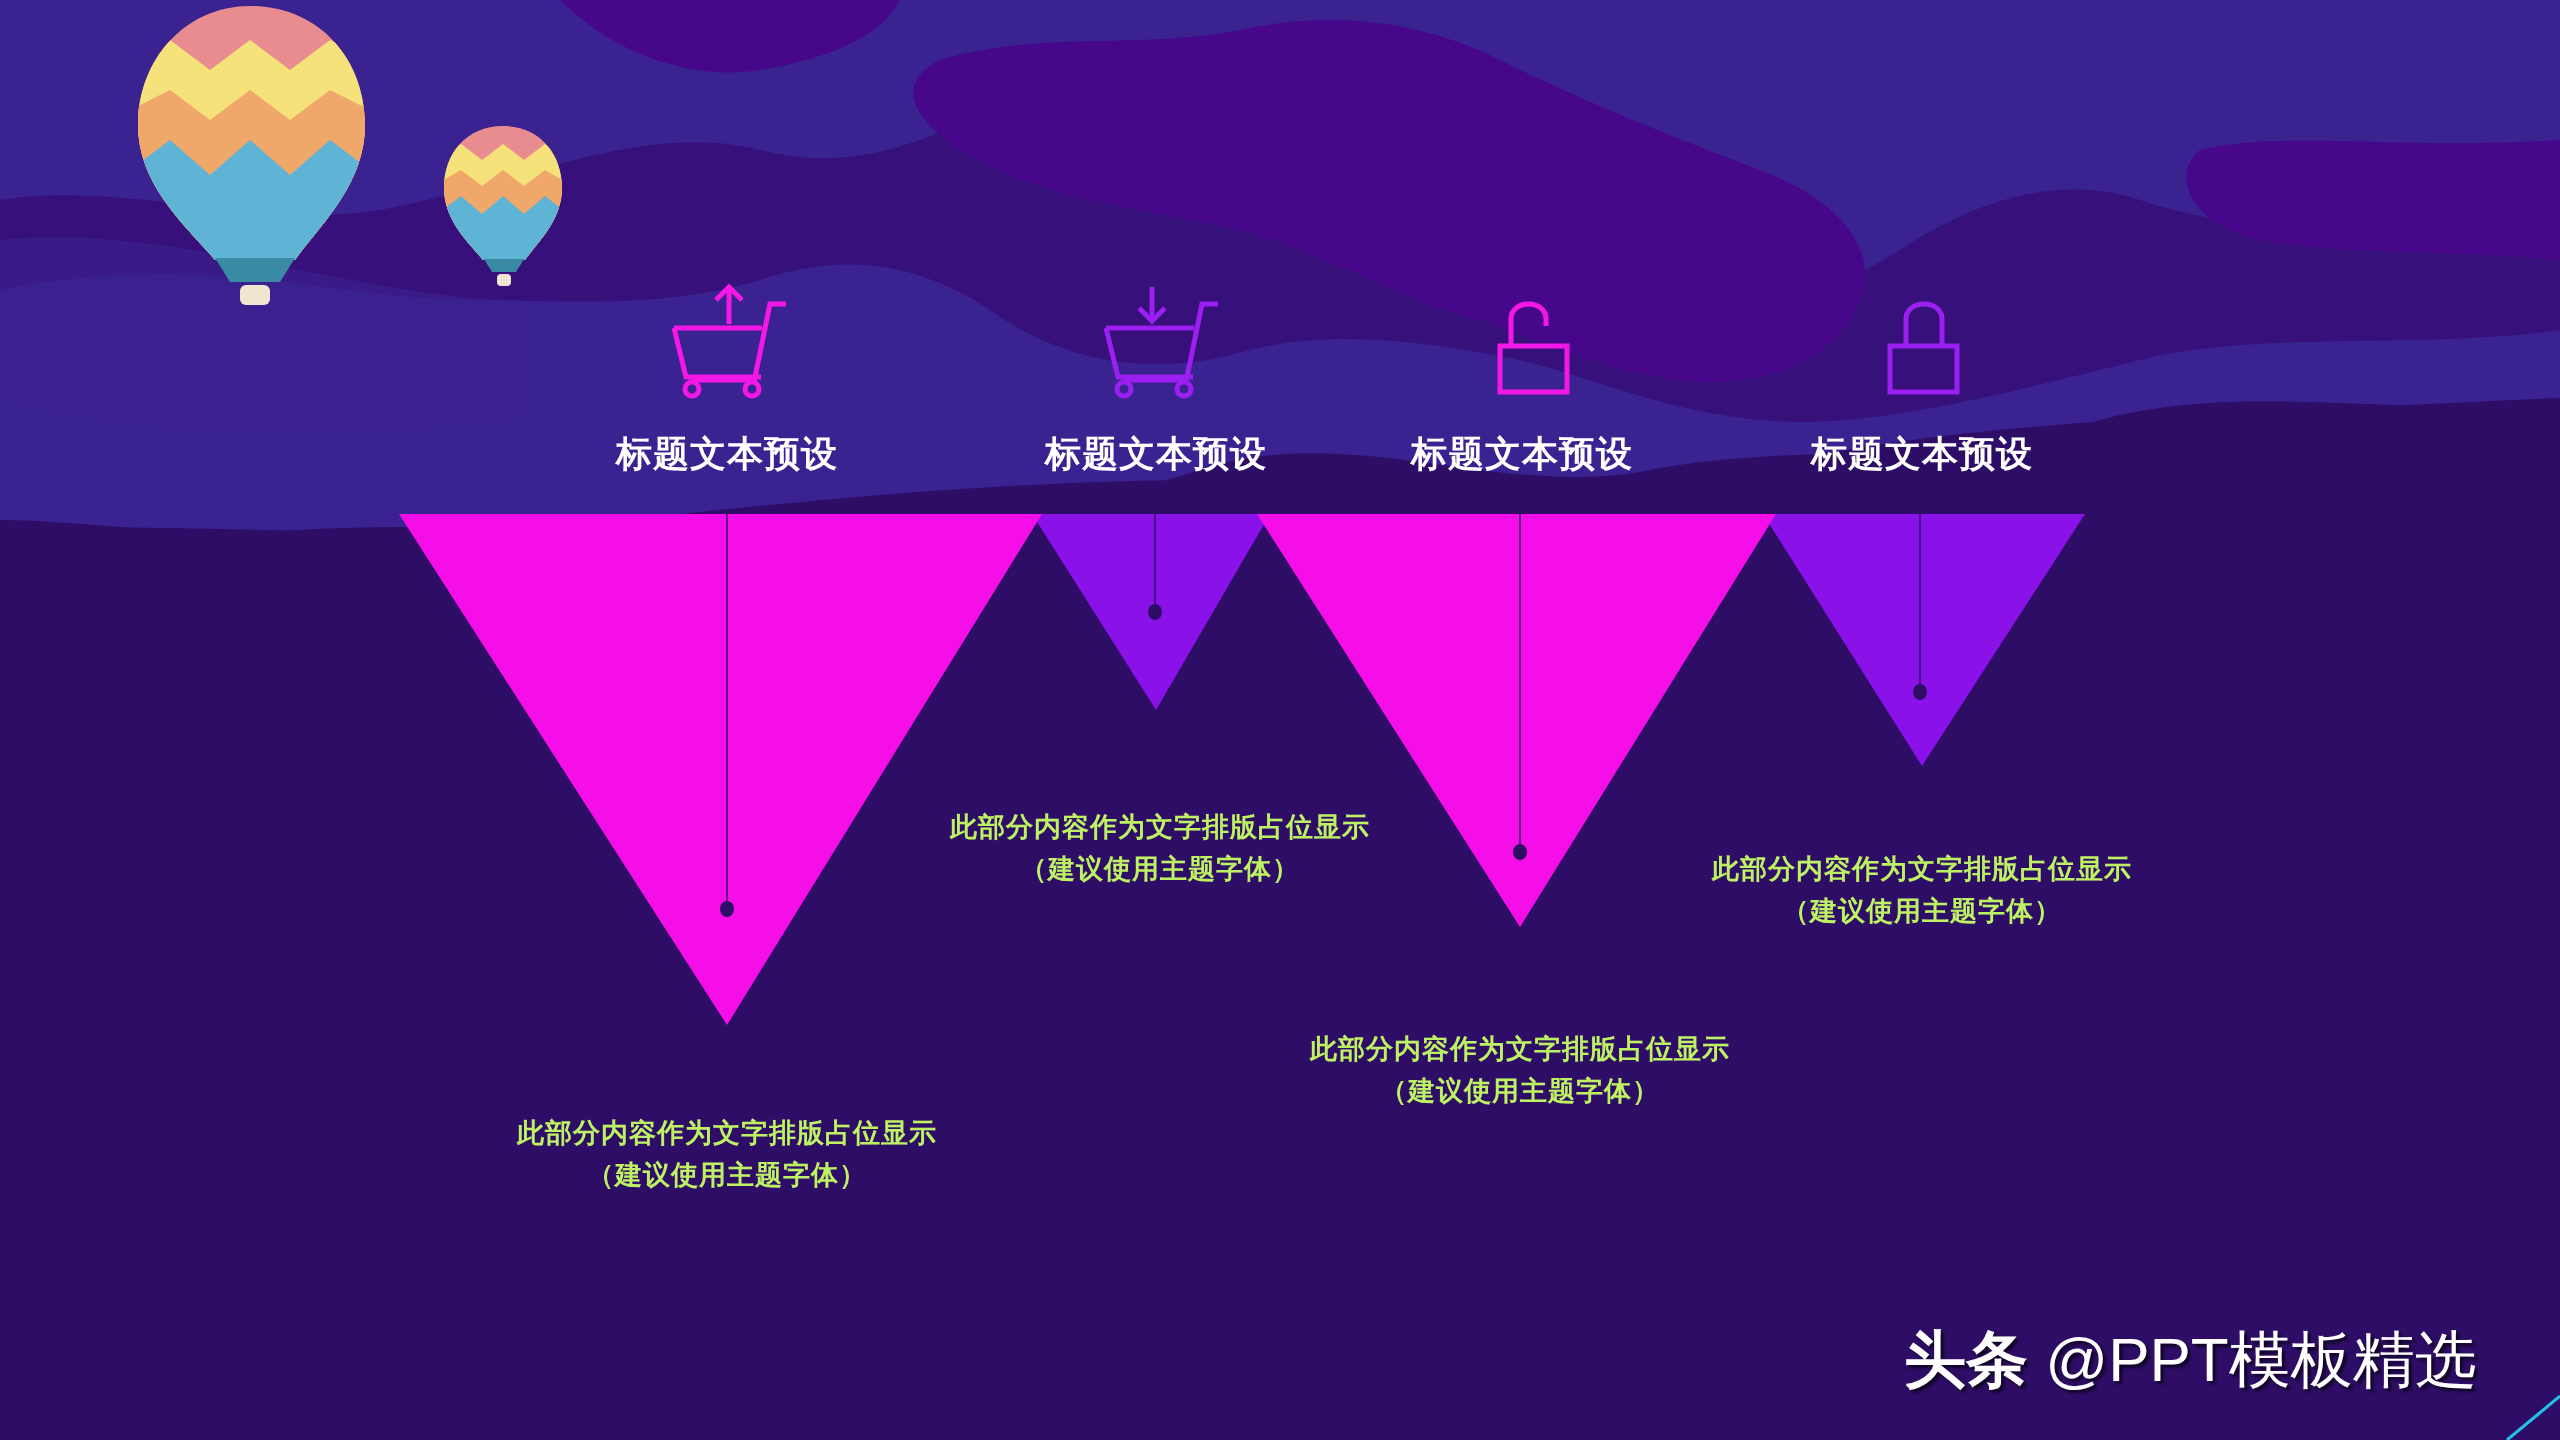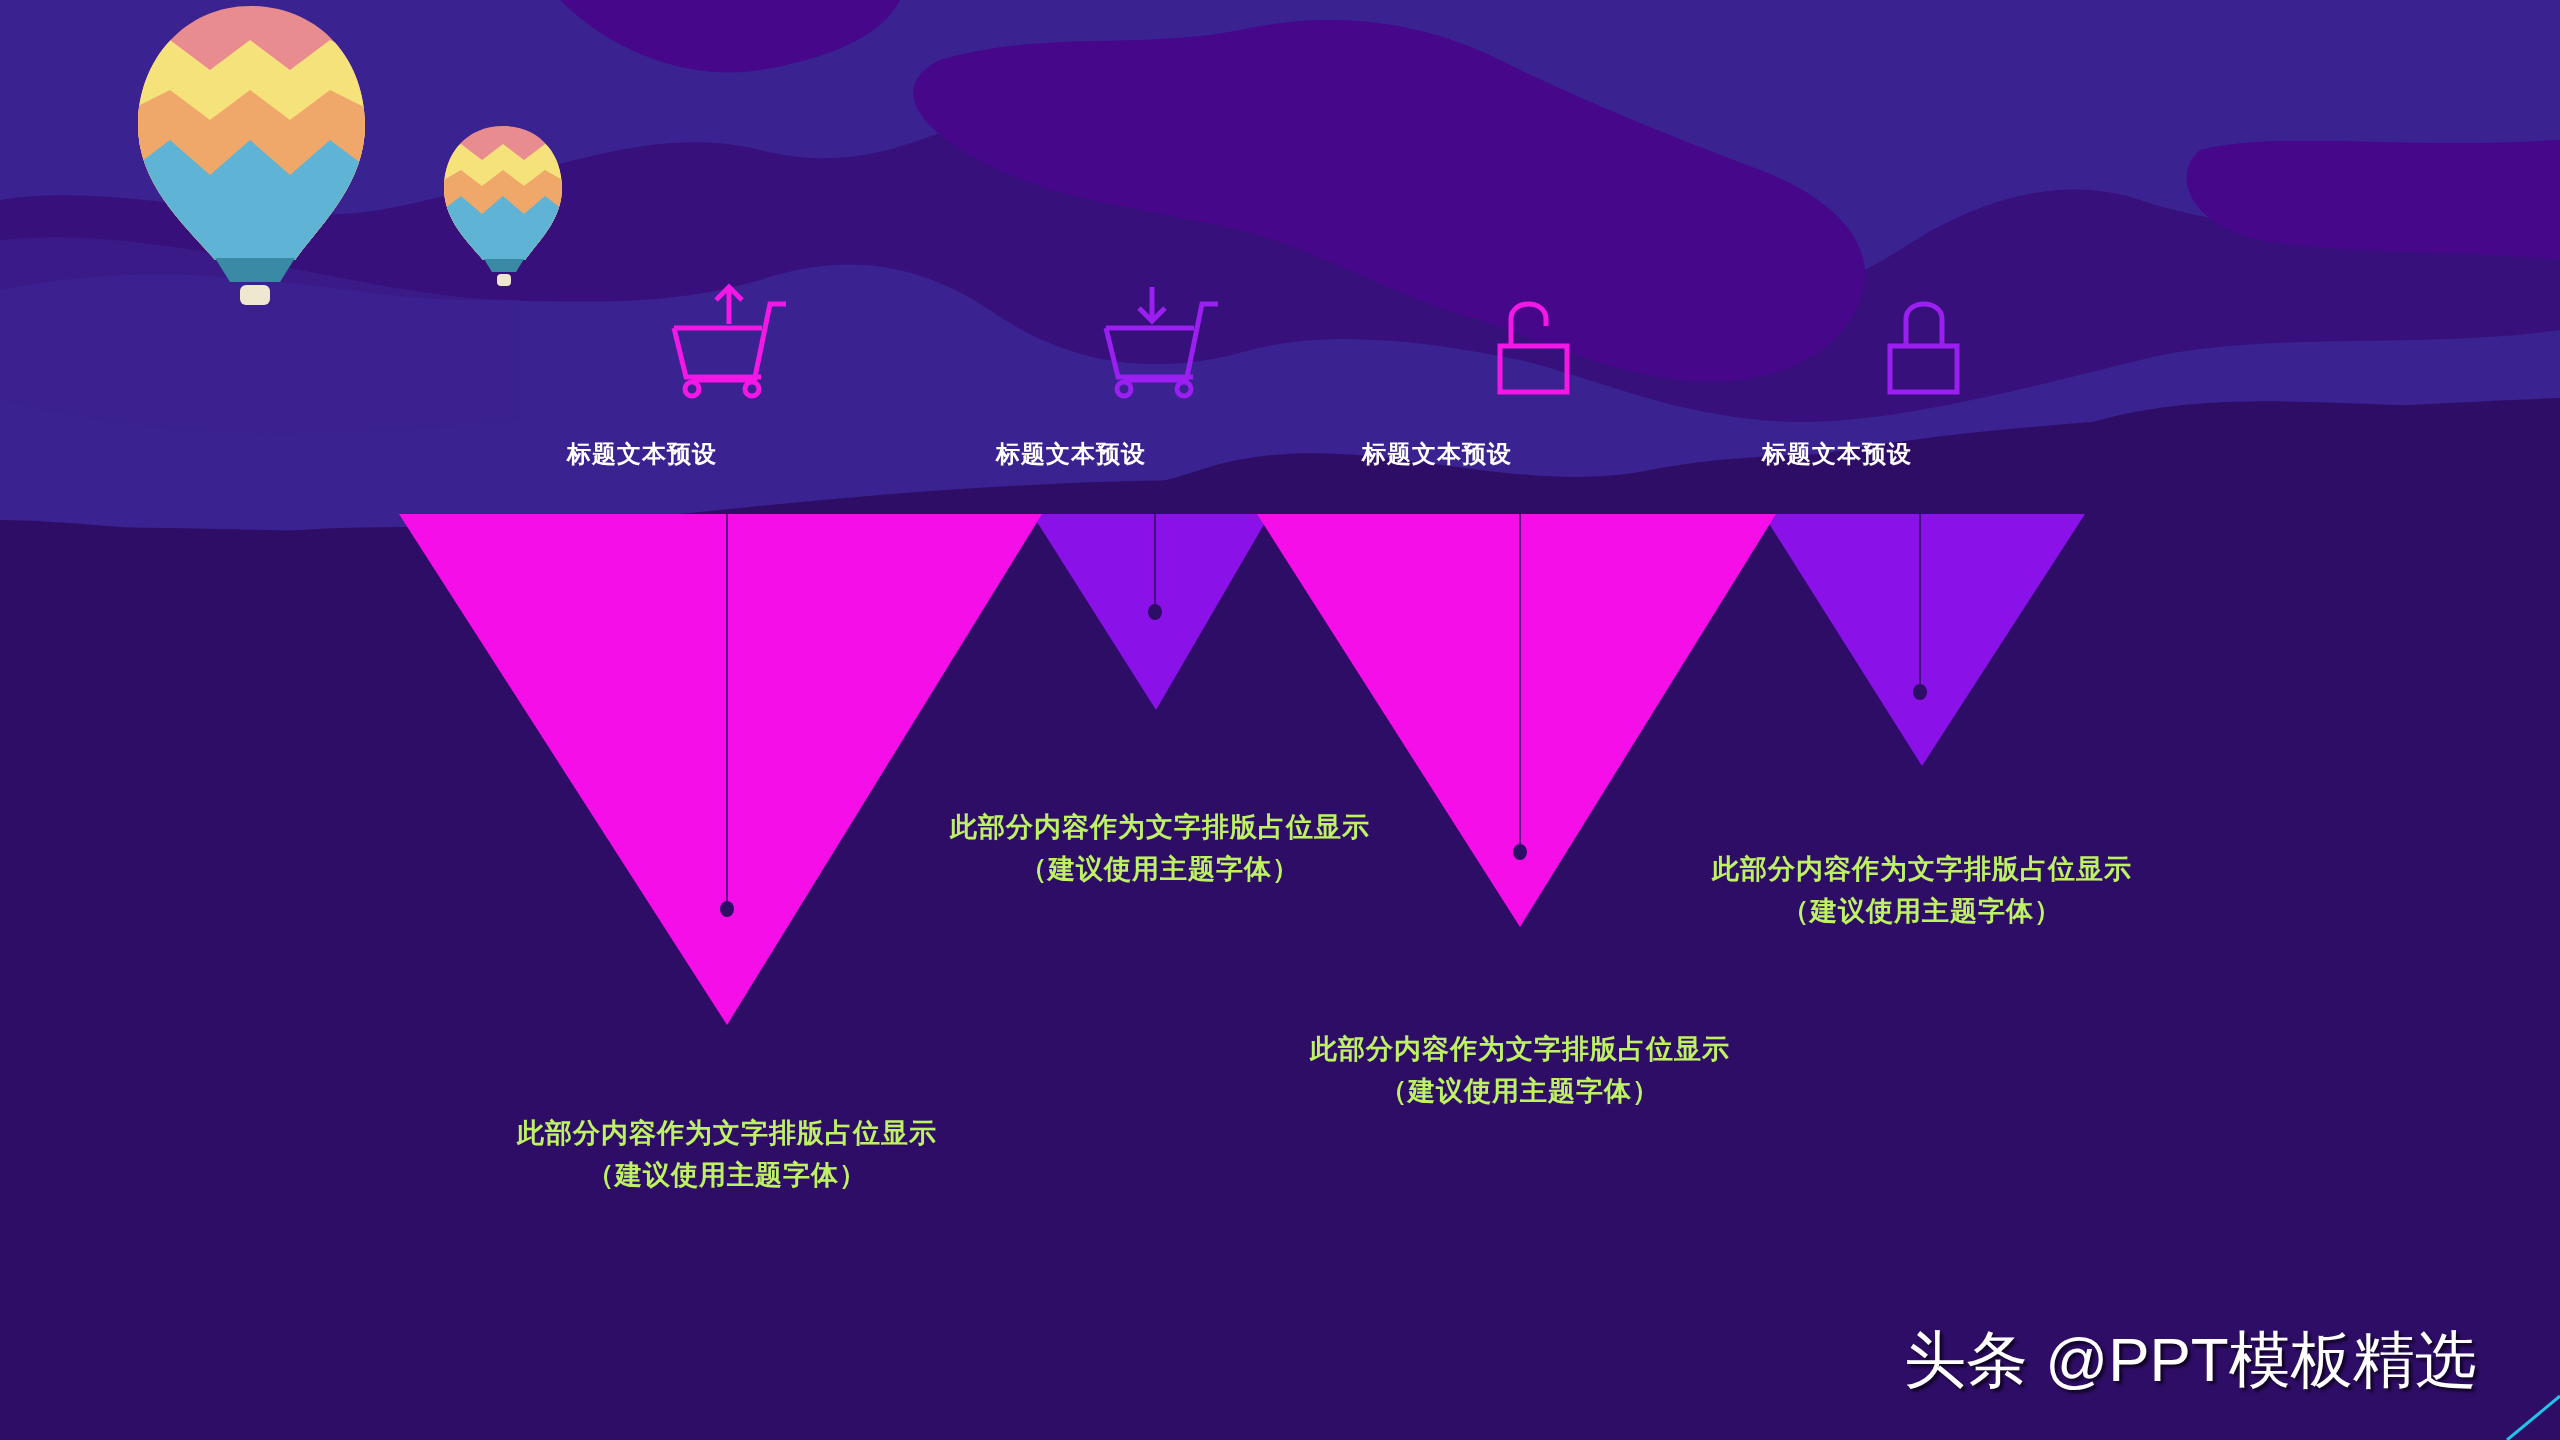--- a/index.html
+++ b/index.html
@@ -1,23 +1,23 @@
 <!DOCTYPE html>
 <html><head>
 <meta charset="utf-8">
 <style>
   html, body { margin:0; padding:0; }
   body { width:2560px; height:1440px; overflow:hidden; background:#2e0d66; position:relative; font-family:"DejaVu Sans","Liberation Sans",sans-serif; }
   .bg { position:absolute; left:0; top:0; width:2560px; height:1440px; }
   .abs { position:absolute; }
-  .title { position:absolute; width:320px; margin-left:-160px; color:#ffffff; font-size:24px; font-weight:bold; letter-spacing:1px; top:436px; line-height:36px; }
+  .title { position:absolute; width:320px; margin-left:-160px; text-align:center; color:#ffffff; font-size:36px; font-weight:bold; letter-spacing:1px; top:436px; line-height:36px; }
   .desc { position:absolute; width:520px; margin-left:-260px; text-align:center; color:#bef264; font-size:27px; font-weight:bold; line-height:42px; letter-spacing:1px; }
   .desc span { display:block; }
   .watermark { position:absolute; left:1904px; top:1322px; color:#ffffff; font-size:62px; line-height:76px; white-space:nowrap; text-shadow:3px 3px 3px rgba(0,0,0,0.65); font-family:"Liberation Sans","DejaVu Sans",sans-serif; }
-  .watermark .brand { font-weight:normal;margin-top:48px; }
+  .watermark .brand { font-weight:bold;margin-top:48px; }
 </style>
 </head>
 <body>
 
 <svg class="bg" viewBox="0 0 2560 1440" xmlns="http://www.w3.org/2000/svg">
   <rect x="0" y="0" width="2560" height="1440" fill="#2e0d66"></rect>
 
   <path d="M0 0 H2560 V400 C2400 420 2250 380 2100 420 C1950 470 1800 440 1650 470 C1500 500 1350 420 1200 470 C1050 520 900 500 760 520 C600 540 450 520 300 530 C180 538 80 520 0 520 Z" fill="#3a2290"></path>
 
   <path d="M0 200 C120 180 260 230 380 210 C520 185 640 120 760 150 C880 180 940 120 1020 110 C1100 100 1150 80 1230 40 C1300 10 1400 30 1480 100 C1560 170 1640 210 1720 260 C1800 310 1850 280 1900 250 C1960 210 2050 170 2140 200 C2260 240 2380 230 2560 210 V330 C2420 350 2260 330 2140 360 C1980 400 1860 430 1760 420 C1660 410 1600 380 1520 360 C1420 340 1330 330 1250 350 C1150 380 1060 360 990 310 C900 250 820 260 760 280 C660 310 560 300 470 300 C340 300 200 250 0 290 Z" fill="#37107a" opacity="0.95"></path>

